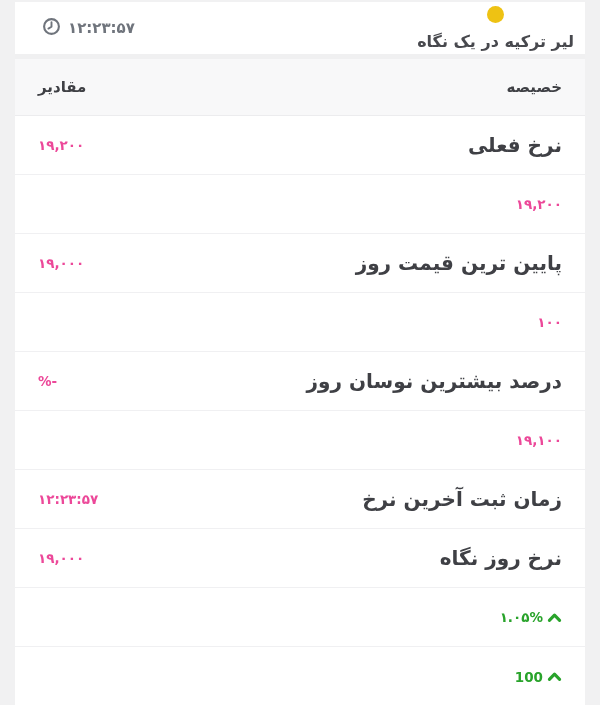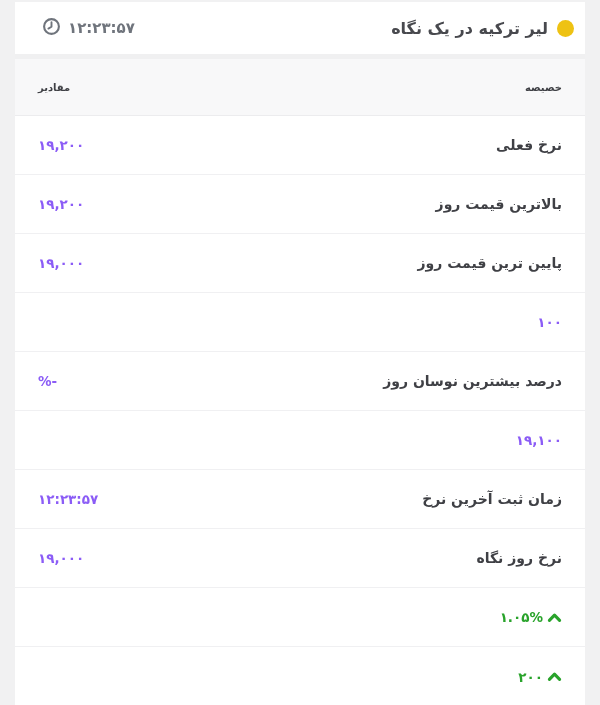--- a/index.html
+++ b/index.html
@@ -19,21 +19,21 @@
   
   .topbar {
     height: 52px;
     background: #ffffff;
     display: flex;
     align-items: center;
     justify-content: space-between;
     padding-right: 11px;
     padding-left: 27px;
   }
-  .title-group { display: flex; align-items: center; gap: 9px; }
+  .title-group { display: flex; align-items: center; gap: 9px; flex-direction: column; }
   .status-dot {
     width: 17px; height: 17px;
     border-radius: 50%;
     background: #eec213;
     flex: 0 0 auto;
   }
   .widget-title {
     font-size: 16px;
     font-weight: 700;
     color: #48494e;
@@ -50,48 +50,48 @@
   .thead {
     height: 57px;
     background: #f8f8f9;
     border-bottom: 1px solid #ececee;
     display: flex;
     align-items: center;
     justify-content: space-between;
     padding: 0 23px;
   }
   .thead span {
-    font-size: 10px;
+    font-size: 15px;
     font-weight: 700;
     color: #3f4045;
   }
   .row {
     height: 59px;
     background: #ffffff;
     border-bottom: 1px solid #f0f0f2;
     display: flex;
     align-items: center;
     justify-content: space-between;
     padding: 0 23px;
   }
   .row:last-child { border-bottom: none; }
   .row-label {
-    font-size: 14px;
+    font-size: 20px;
     font-weight: 700;
     color: #3f4045;
   }
   .row-value {
     direction: ltr;
     unicode-bidi: embed;
     display: flex;
     align-items: center;
     gap: 4px;
     font-size: 13.5px;
     font-weight: 700;
-    color: #8b5cf6;
+    color: #ec4899;
   }
   .row-value.up { color: #29a32b; }
   .row-value svg { display: block; }
 </style>
 </head>
 <body>
 
 <div class="card">
 
   <div class="topbar">
@@ -118,21 +118,20 @@
   </div>
 
   <div id="rows">
       <div class="row">
         <span class="row-label">نرخ فعلی</span>
         <span class="row-value">
           <span>۱۹,۲۰۰</span>
         </span>
       </div>
       <div class="row">
-        <span class="row-label">بالاترین قیمت روز</span>
         <span class="row-value">
           <span>۱۹,۲۰۰</span>
         </span>
       </div>
       <div class="row">
         <span class="row-label">پایین ترین قیمت روز</span>
         <span class="row-value">
           <span>۱۹,۰۰۰</span>
         </span>
       </div>
@@ -169,21 +168,21 @@
           <span>۱.۰۵%</span>
           <span>
             <svg width="15" height="11" viewBox="0 0 15 11">
               <polyline points="2.4,8.4 7.5,3.2 12.6,8.4" fill="none" stroke="#29a32b" stroke-width="3.1" stroke-linecap="round" stroke-linejoin="round"></polyline>
             </svg>
           </span>
         </span>
       </div>
       <div class="row">
         <span class="row-value up">
-          <span>۲۰۰</span>
+          <span>100</span>
           <span>
             <svg width="15" height="11" viewBox="0 0 15 11">
               <polyline points="2.4,8.4 7.5,3.2 12.6,8.4" fill="none" stroke="#29a32b" stroke-width="3.1" stroke-linecap="round" stroke-linejoin="round"></polyline>
             </svg>
           </span>
         </span>
       </div>
     </div>
 
 </div>

